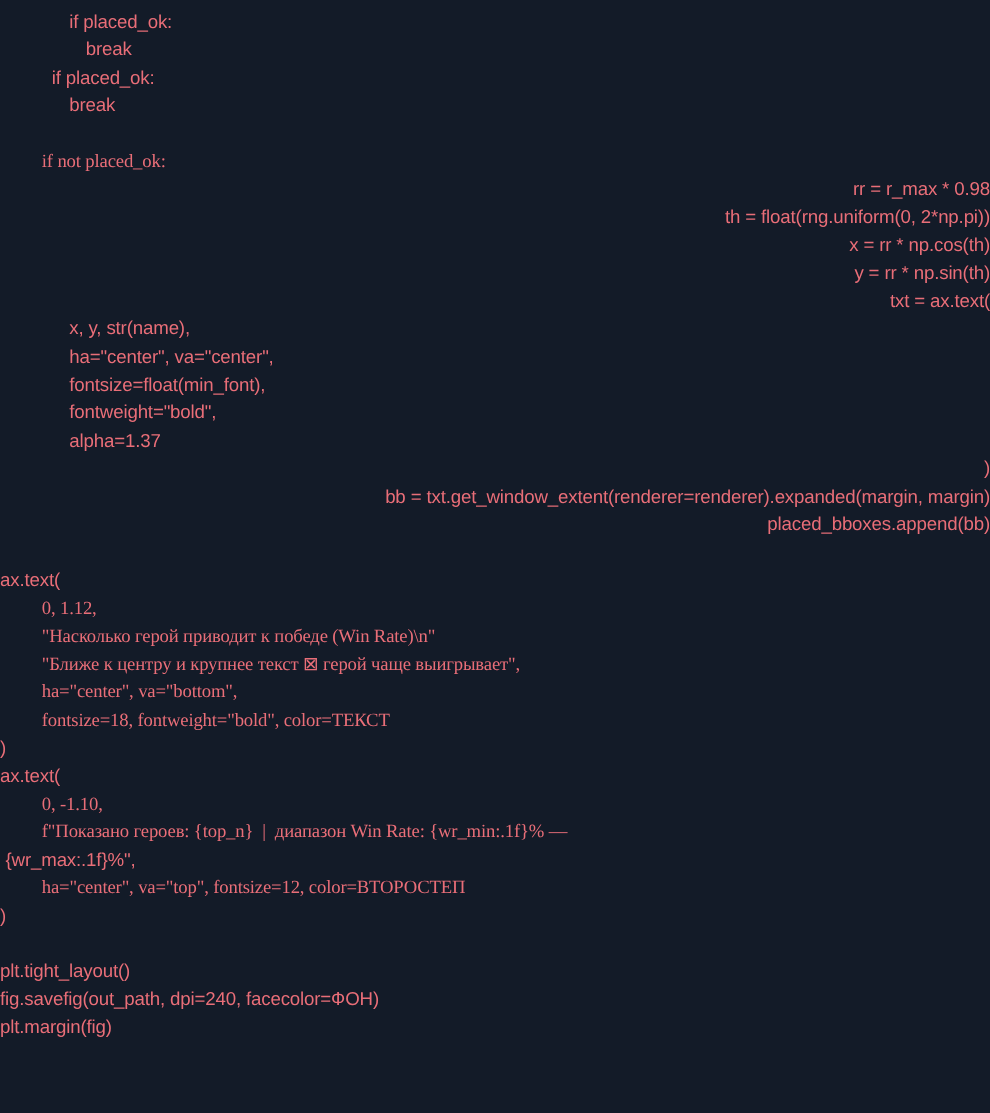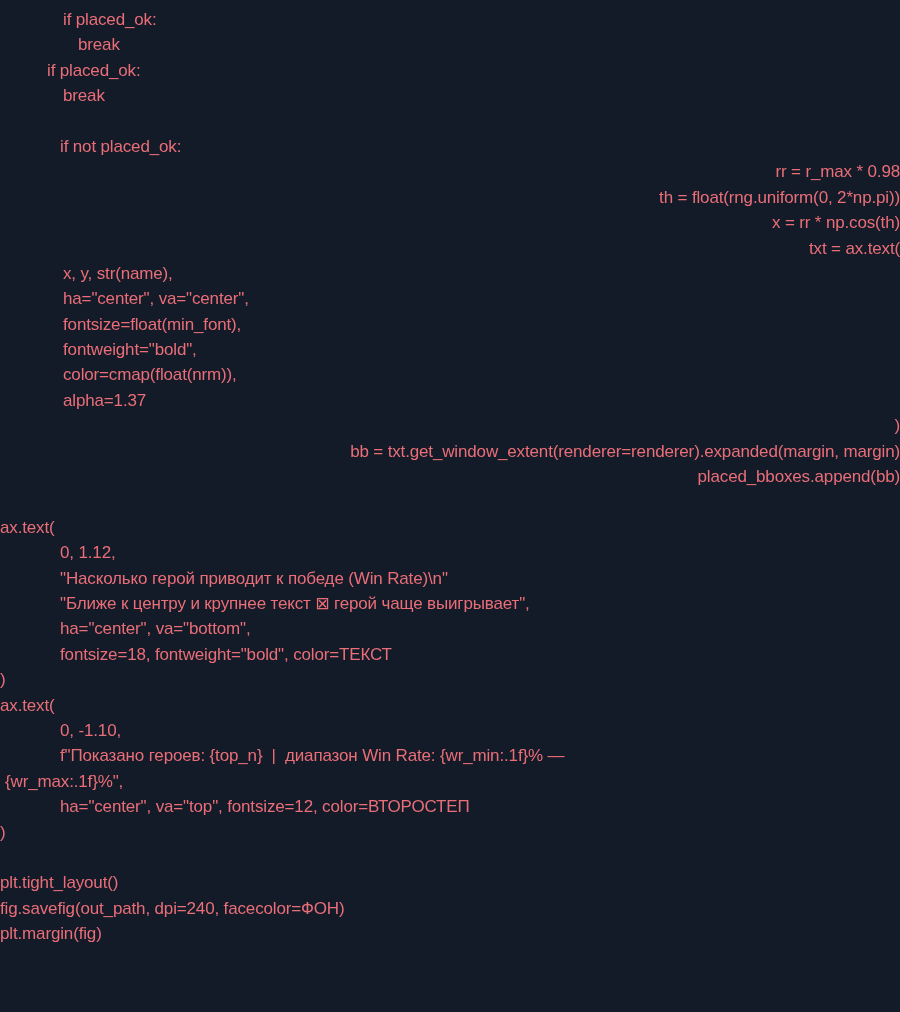--- a/index.html
+++ b/index.html
@@ -23,45 +23,45 @@
     color: #e96e78;
   }
   .ln {
     white-space: pre;
     min-height: 25.4px;
     height: 25.4px;
   }
   
   .iw { padding-left: 5px;  }
   .ia { }
-  .ib { padding-left: 60px; }
+  .ib { padding-left: 38px; font-family: Liberation Serif, serif; }
   .ic { padding-left: 47px; }
   .id { padding-left: 51px; text-align: right; }
   .ie { padding-left: 63px; }
   .ig { padding-left: 78px; }
 </style>
 </head>
 <body>
 
 <div class="code-viewer">
   <div class="ln ie">if placed_ok:</div>
   <div class="ln ig">break</div>
   <div class="ln ic">if placed_ok:</div>
   <div class="ln ie">break</div>
   <div class="ln"></div>
   <div class="ln ib">if not placed_ok:</div>
   <div class="ln id">rr = r_max * 0.98</div>
   <div class="ln id">th = float(rng.uniform(0, 2*np.pi))</div>
   <div class="ln id">x = rr * np.cos(th)</div>
+  <div class="ln id">y = rr * np.sin(th)</div>
   <div class="ln id">txt = ax.text(</div>
   <div class="ln ie">x, y, str(name),</div>
   <div class="ln ie">ha="center", va="center",</div>
   <div class="ln ie">fontsize=float(min_font),</div>
   <div class="ln ie">fontweight="bold",</div>
-  <div class="ln ie">color=cmap(float(nrm)),</div>
   <div class="ln ie">alpha=1.37</div>
   <div class="ln id">)</div>
   <div class="ln id">bb = txt.get_window_extent(renderer=renderer).expanded(margin, margin)</div>
   <div class="ln id">placed_bboxes.append(bb)</div>
   <div class="ln"></div>
   <div class="ln ia">ax.text(</div>
   <div class="ln ib">0, 1.12,</div>
   <div class="ln ib">"Насколько герой приводит к победе (Win Rate)\n"</div>
   <div class="ln ib">"Ближе к центру и крупнее текст ⊠ герой чаще выигрывает",</div>
   <div class="ln ib">ha="center", va="bottom",</div>

